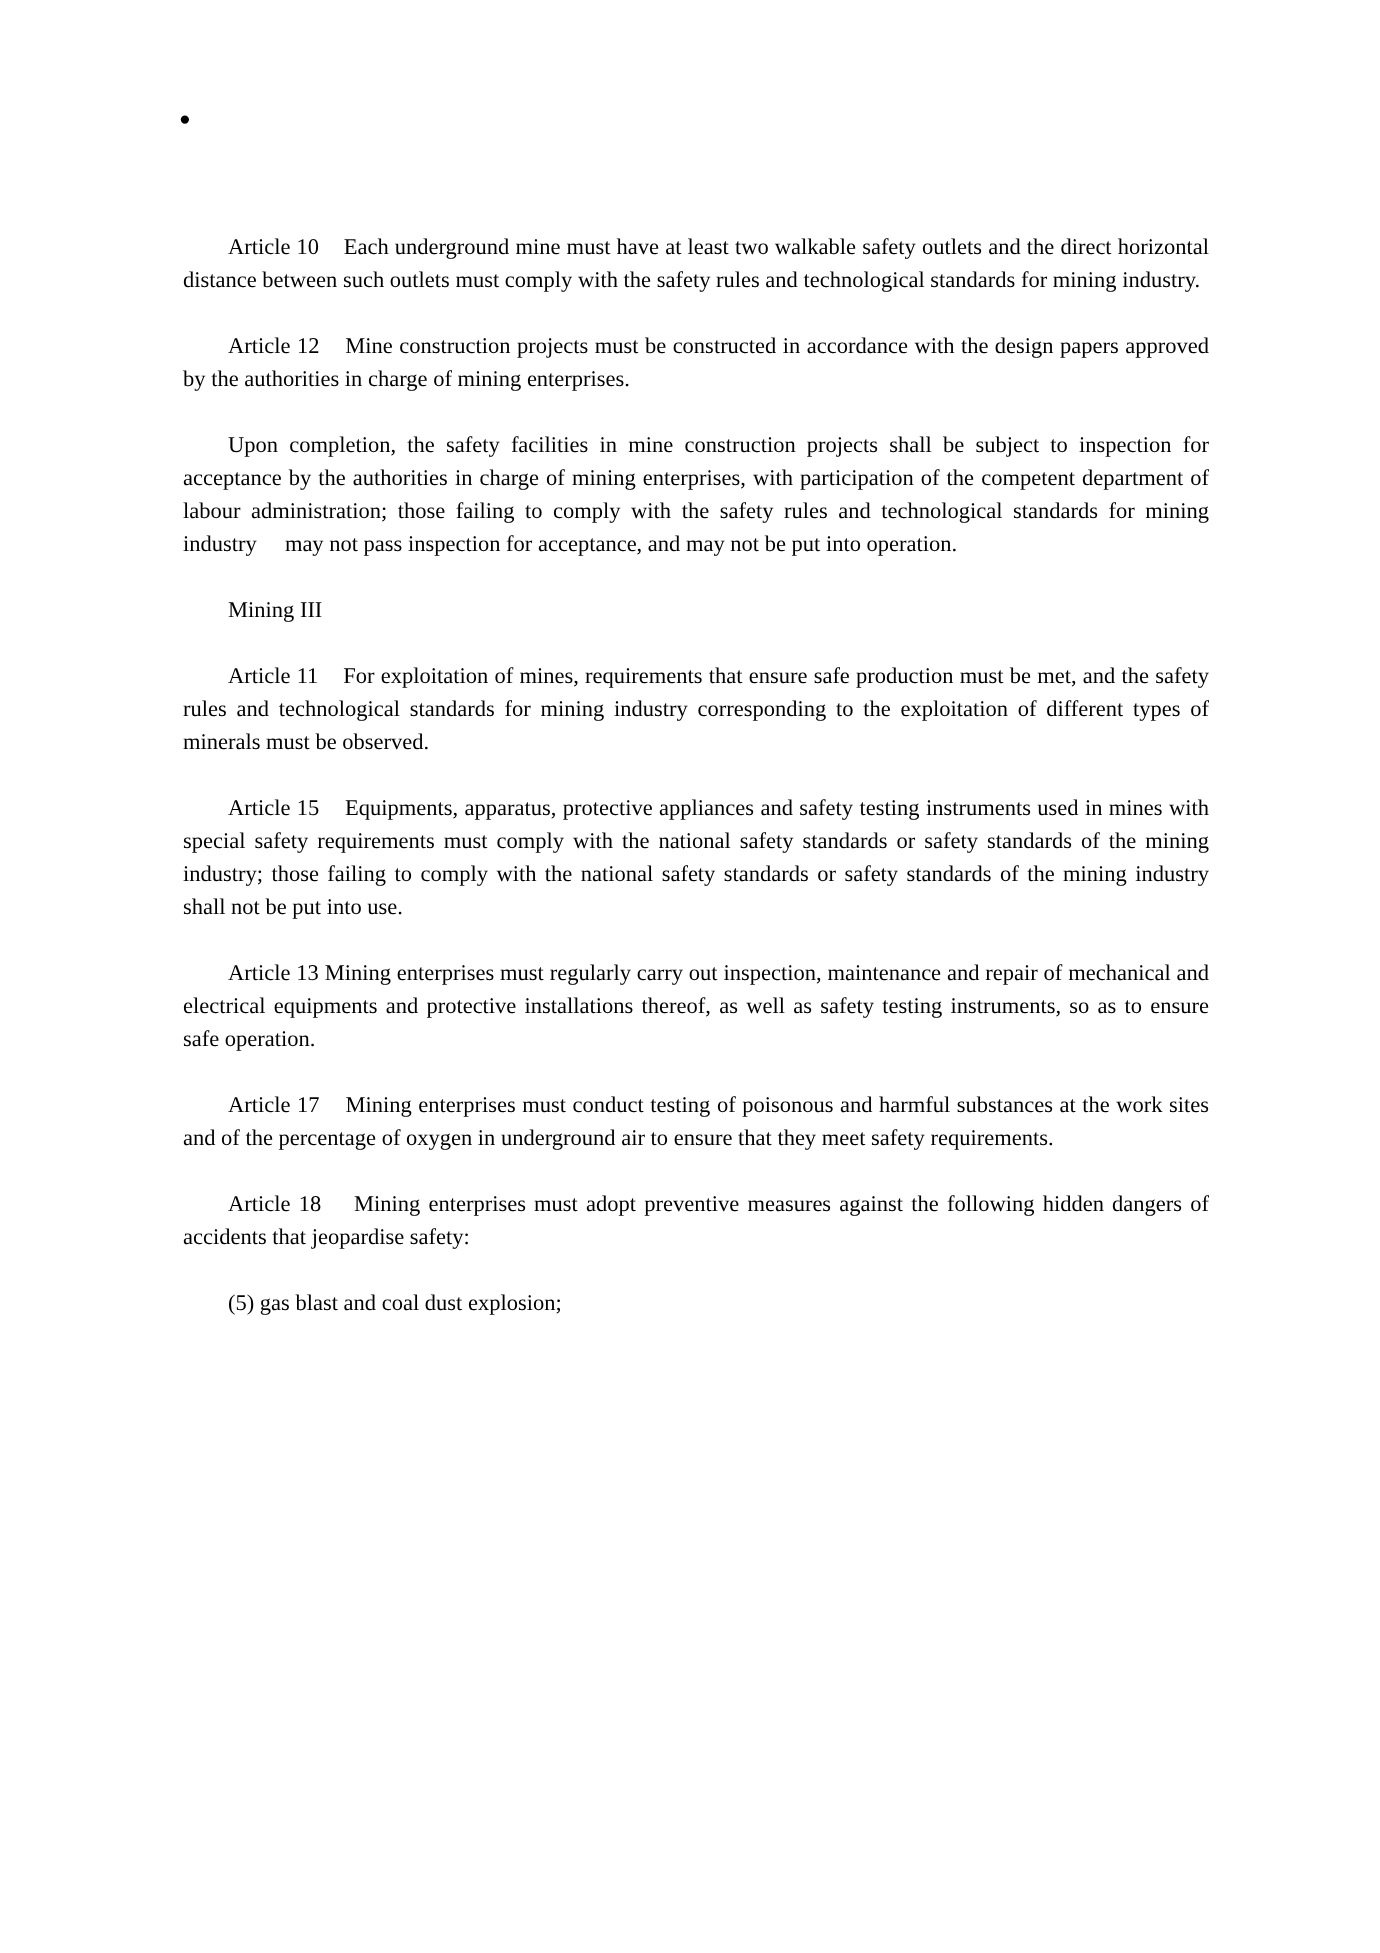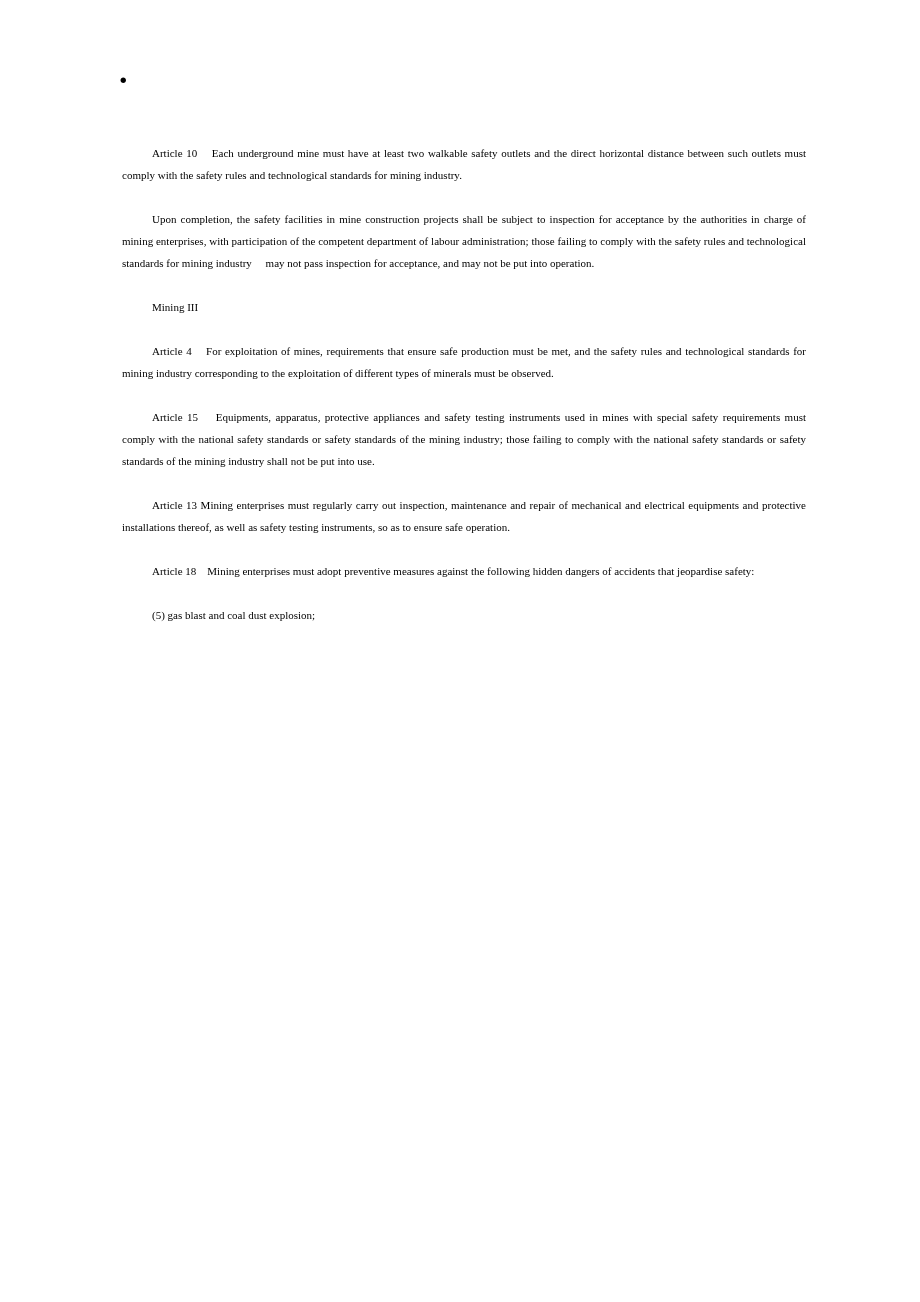--- a/index.html
+++ b/index.html
@@ -25,38 +25,40 @@
     line-height: 34px;
     color: #000000;
   }
   .doc-body {
     position: absolute;
     left: 122px;
     top: 138px;
     width: 684px;
   }
   .para {
-    margin: 4px 0 22px 0;
-    font-size: 11px;
+    margin: 16px 0 22px 0;
+    font-size: 15px;
     line-height: 22px;
     text-align: justify;
     text-justify: inter-word;
     text-indent: 30px;
     white-space: pre-wrap;
     color: #000000;
   }
 </style>
 </head>
 <body>
 
 <div class="page">
   <span class="stray-dot">.</span>
   <main class="doc-body">
       <p class="para">Article 10    Each underground mine must have at least two walkable safety outlets and the direct horizontal distance between such outlets must comply with the safety rules and technological standards for mining industry.</p>
+      <p class="para">Article 12    Mine construction projects must be constructed in accordance with the design papers approved by the authorities in charge of mining enterprises.</p>
       <p class="para">Upon completion, the safety facilities in mine construction projects shall be subject to inspection for acceptance by the authorities in charge of mining enterprises, with participation of the competent department of labour administration; those failing to comply with the safety rules and technological standards for mining industry     may not pass inspection for acceptance, and may not be put into operation.</p>
       <p class="para">Mining III</p>
-      <p class="para">Article 4    For exploitation of mines, requirements that ensure safe production must be met, and the safety rules and technological standards for mining industry corresponding to the exploitation of different types of minerals must be observed.</p>
+      <p class="para">Article 11    For exploitation of mines, requirements that ensure safe production must be met, and the safety rules and technological standards for mining industry corresponding to the exploitation of different types of minerals must be observed.</p>
       <p class="para">Article 15    Equipments, apparatus, protective appliances and safety testing instruments used in mines with special safety requirements must comply with the national safety standards or safety standards of the mining industry; those failing to comply with the national safety standards or safety standards of the mining industry shall not be put into use.</p>
       <p class="para">Article 13 Mining enterprises must regularly carry out inspection, maintenance and repair of mechanical and electrical equipments and protective installations thereof, as well as safety testing instruments, so as to ensure safe operation.</p>
+      <p class="para">Article 17    Mining enterprises must conduct testing of poisonous and harmful substances at the work sites and of the percentage of oxygen in underground air to ensure that they meet safety requirements.</p>
       <p class="para">Article 18    Mining enterprises must adopt preventive measures against the following hidden dangers of accidents that jeopardise safety:</p>
       <p class="para">(5) gas blast and coal dust explosion;</p>
     </main>
 </div>
 
 </body></html>

